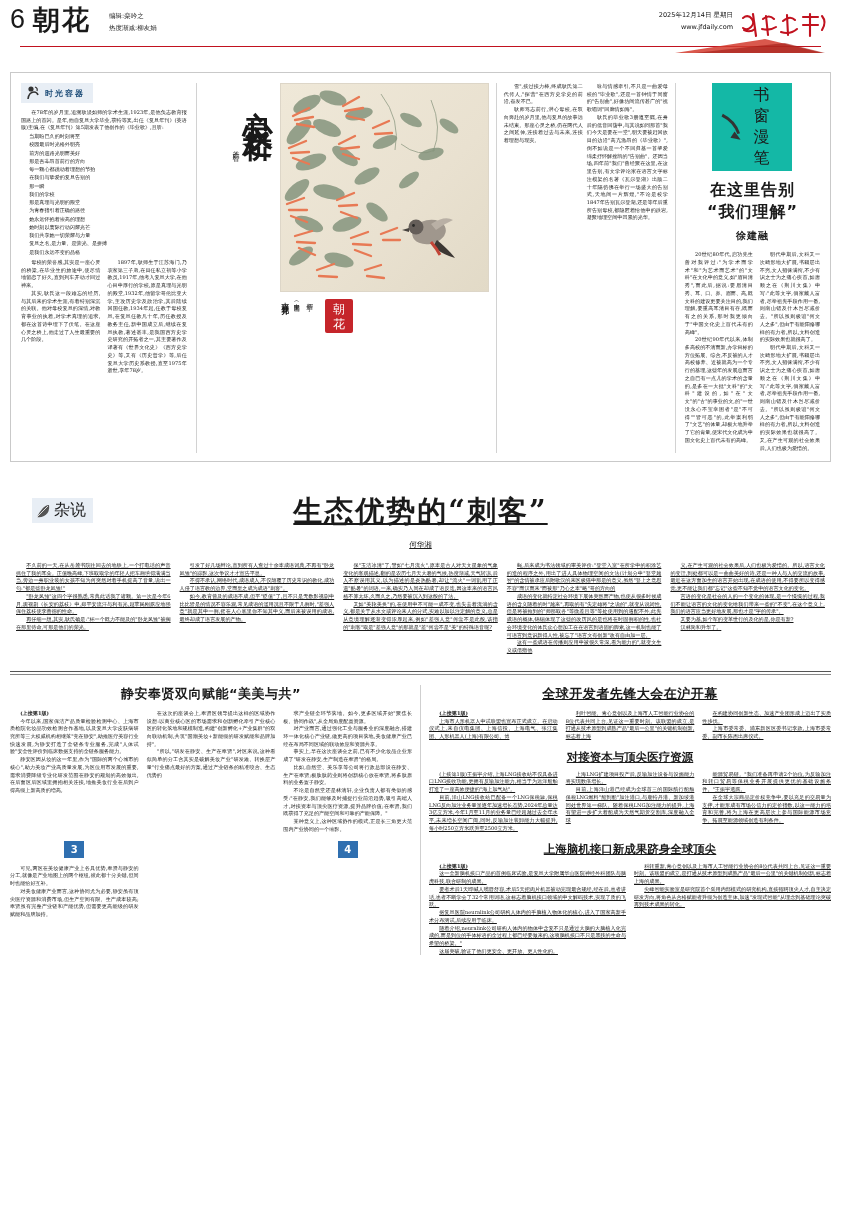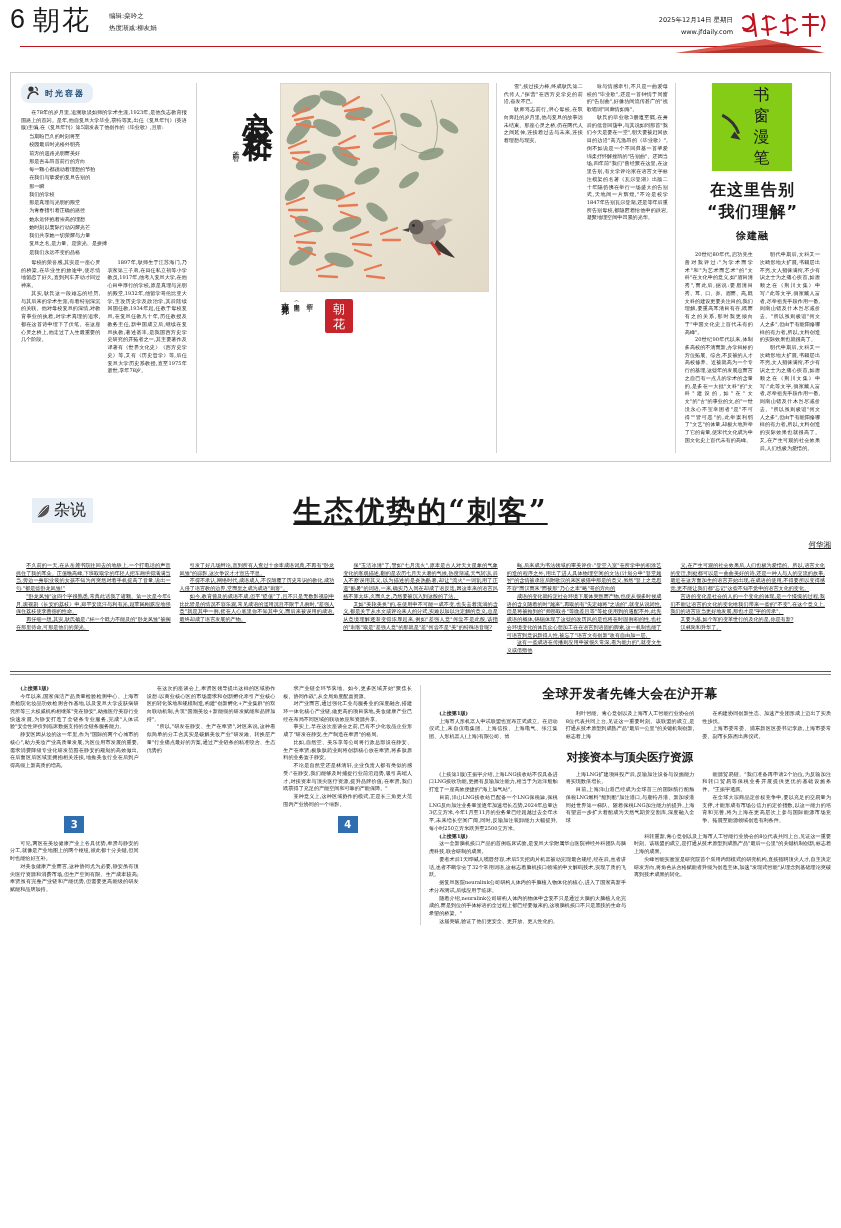--- a/index.html
+++ b/index.html
@@ -10,39 +10,39 @@
     color:#1a1a1a;
     overflow:hidden;
     position:relative;
   }
   .page{width:841px;height:1228px;position:relative;box-sizing:border-box;padding:0 10px;}
 
   
   .masthead{height:52px;position:relative;display:flex;align-items:flex-start;padding-top:6px;}
   .mh-left{display:flex;align-items:flex-start;gap:8px;}
   .pg-num{font-size:27px;font-weight:400;line-height:1;letter-spacing:0;font-family:"Liberation Sans",sans-serif;}
-  .pg-name{font-size:27px;font-weight:400;line-height:1;font-family:"DejaVu Sans",sans-serif;letter-spacing:2px;}
+  .pg-name{font-size:27px;font-weight:700;line-height:1;font-family:"DejaVu Sans",sans-serif;letter-spacing:2px;}
   .editors{margin-left:10px;padding-top:4px;font-size:6.5px;line-height:1.85;color:#222;font-family:"DejaVu Sans",sans-serif;}
-  .mh-right{margin-left:auto;display:flex;align-items:center;gap:6px;padding-top:4px;}
+  .mh-right{margin-left:auto;display:flex;align-items:flex-start;gap:6px;padding-top:4px;}
   .mh-date{text-align:right;font-size:6.5px;line-height:1.8;font-family:"DejaVu Sans",sans-serif;color:#111;}
   .logo{width:92px;height:34px;position:relative;}
   .logo svg{display:block;}
   .mh-rule{position:absolute;left:10px;right:10px;top:46px;height:0;border-top:1.6px solid #c1121f;}
   .mh-swoosh{position:absolute;right:6px;top:38px;width:150px;height:16px;}
 
   
   .topbox{
     position:relative;margin-top:14px;border:0.8px solid #c9c9c9;
     height:390px;box-sizing:border-box;display:flex;padding:6px 4px 4px 4px;
   }
   .vrule{width:0;border-left:0.8px solid #d2d2d2;margin:4px 5px;}
 
   
   .art-left{width:243px;display:flex;flex-direction:column;padding:4px 4px 0 6px;box-sizing:border-box;}
-  .col-badge{display:inline-flex;align-items:center;gap:4px;background:#e8eef5;padding:2px 8px 2px 4px;align-self:flex-start;margin-bottom:6px;border-radius:8px;}
+  .col-badge{display:inline-flex;align-items:center;gap:4px;background:#e8eef5;padding:2px 8px 2px 4px;align-self:flex-start;margin-bottom:6px;}
   .col-badge .bi{width:16px;height:16px;}
   .col-badge .bt{font-size:8px;color:#1f4e79;letter-spacing:2px;font-family:"DejaVu Sans",sans-serif;font-weight:700;}
   .mini{font-size:5.1px;line-height:1.52;text-align:justify;text-justify:inter-ideograph;color:#1b1b1b;font-family:"DejaVu Serif",serif;}
   .mini p{margin:0;text-indent:2em;}
   .poem{font-size:5.1px;line-height:1.62;color:#1b1b1b;font-family:"DejaVu Serif",serif;padding-left:1.6em;}
   .poem div{white-space:nowrap;}
   .two-mini{display:flex;gap:7px;margin-top:3px;}
   .two-mini .c{flex:1;}
 
   
@@ -58,39 +58,39 @@
   .painting{width:207px;height:207px;position:relative;margin:2px 0 0 6px;border:0.5px solid #ddd6c8;overflow:hidden;background:#efe9dc;}
   .painting svg{display:block;}
   .cap-row{display:flex;margin:4px 0 0 6px;}
   .cap-v{writing-mode:vertical-rl;text-orientation:upright;font-size:7.5px;font-weight:700;letter-spacing:2px;font-family:"DejaVu Sans",sans-serif;}
   .cap-v2{writing-mode:vertical-rl;text-orientation:upright;font-size:6px;letter-spacing:1px;margin-left:2px;padding-top:2px;font-family:"DejaVu Sans",sans-serif;}
   .cap-v3{writing-mode:vertical-rl;text-orientation:upright;font-size:6.5px;letter-spacing:1px;margin-left:4px;padding-top:2px;font-family:"DejaVu Sans",sans-serif;}
   .seal{width:30px;height:36px;margin-left:10px;margin-top:2px;}
 
   
   .art-right{width:200px;padding:4px 6px 0 4px;box-sizing:border-box;display:flex;flex-direction:column;}
-  .rt-badge{display:inline-flex;align-items:center;gap:4px;background:#84cc16;padding:2px 8px 2px 4px;align-self:center;margin-bottom:8px;}
+  .rt-badge{display:inline-flex;align-items:center;gap:4px;background:#14b8a6;padding:2px 8px 2px 4px;align-self:center;margin-bottom:8px;}
   .rt-title{font-size:16px;font-weight:700;text-align:center;line-height:1.35;font-family:"DejaVu Sans",sans-serif;letter-spacing:1px;}
   .rt-byline{font-size:10px;text-align:center;margin:7px 0 8px;font-weight:700;font-family:"DejaVu Sans",sans-serif;letter-spacing:1px;}
   .two-mini2{display:flex;gap:7px;flex:1;}
 
   
   .feature{margin-top:18px;position:relative;text-decoration:underline;}
   .feat-badge{position:absolute;left:22px;top:18px;display:inline-flex;align-items:center;gap:3px;background:#e8eef5;padding:2px 7px 2px 3px;}
   .feat-title{text-align:center;font-size:29px;font-weight:700;letter-spacing:2px;font-family:"DejaVu Serif",serif;padding-top:12px;}
-  .feat-byline{text-align:right;font-size:7.5px;margin-top:8px;font-family:"DejaVu Sans",sans-serif;}
+  .feat-byline{text-align:center;font-size:7.5px;margin-top:8px;font-family:"DejaVu Sans",sans-serif;}
   .feat-cols{display:flex;gap:9px;margin-top:12px;padding:0 6px;}
   .feat-cols .fc{flex:1;}
 
   
   .news-rule{margin:16px 0 0 0;border-top:1.8px solid #555;}
   .news-rule2{margin-top:2px;border-top:0.7px solid #888;}
   .news{display:flex;margin-top:10px;}
   .news-left{width:410px;padding-right:8px;box-sizing:border-box;}
-  .news-right{flex:1;padding-left:8px;box-sizing:border-box;border-left:0.8px solid #cfcfcf;}
+  .news-right{flex:1;padding-left:8px;box-sizing:border-box;border-left:0.8px solid #cfcfcf;text-decoration:underline;}
   .nh{text-align:center;font-size:13px;font-weight:700;font-family:"DejaVu Sans",sans-serif;letter-spacing:0.5px;margin-bottom:7px;}
   .nh-sm{text-align:center;font-size:11.5px;font-weight:700;font-family:"DejaVu Sans",sans-serif;margin:9px 0 6px;}
   .ncols{display:flex;gap:8px;}
   .ncols .nc{flex:1;}
   .badge-num{width:20px;height:17px;background:#2f6fb0;color:#fff;font-size:10px;font-weight:700;display:flex;align-items:center;justify-content:center;margin:7px auto;font-family:"DejaVu Sans",sans-serif;}
   .pickup{font-weight:700;}
 </style>
 </head>
 <body>
 
@@ -368,20 +368,21 @@
         </div>
     </div>
   </div>
 
   <div class="news-rule"></div>
   <div class="news-rule2"></div>
 
   <div class="news">
 
     <div class="news-left">
+      <div class="nh">静安奉贤双向赋能“美美与共”</div>
       <div class="ncols">
         <div class="nc mini">
           <p><span class="pickup">(上接第1版)</span></p>
           <p>今年以来,国家保洁产品质量检验检测中心、上海市质检院化妆品功效检测合作基地,以及复旦大学皮肤病研究所等三大权威机构相继落"竞在静安",助推医疗美容行业快速发展,为静安打造了全链条专业服务,完成"人体试验"安全性评价到临床数据支持的全链条服务能力。</p>
             <p>静安区因从妆的这一年里,作为"国际的两个心城市的核心",助力美妆产业高质量发展,为区位用市发展的重要,需求消费降级专业化研发范围在静安的规划的高效做出,在后面区后区域里拥抱相关连接,地推美妆行业在后到户得高级上新高质的增高,</p>
         </div>
         <div class="nc mini">
             <p>在这次的座谈会上,奉贤区领导提出这样的区域协作设想:以商业核心区的市场需求和创新孵化牵引产业核心区的转化落地和规模制造,构建"创新孵化+产业集群"的双向联动机制,共筑"国潮美妆+新能级的研发赋能和品牌加持"。</p>
             <p>"所以,"研发在静安、生产在奉贤",对区来说,这种看似简单的分工合其实是破解美妆产业"研发难、转换层产量"行业痛点最好的方案,通过产业链条的精准咬合、生态优势的</p>
           </div>
@@ -434,20 +435,21 @@
         <div class="nc mini">
             <p>上海LNG扩建项目投产后,反输加注设备与设施能力将实现数倍增长。</p>
             <p>目前,上海洋山港已经成为全球首三的国际航行船舶保税LNG燃料"船到船"加注港口,与鹿特丹港、新加坡港同处世界第一梯队。随着保税LNG加注能力的提升,上海有望进一步扩大着船成为天然气期货交割库,深度融入全球</p>
           </div>
         <div class="nc mini">
             <p>能源贸易链。"我们准备再申请2个泊位,为反输加注和转口贸易等保税业务开展提供更优的基础设施条件。"王振宇透露。</p>
             <p>在全球大宗商品定价权竞争中,要以充足的交易量为支撑,才能形成有市场公信力的定价指数,以这一能力的培育和完善,将为上海在更高层次上参与国际能源市场竞争、拓展至能源领域创造有利条件。</p>
           </div>
       </div>
 
+      <div class="nh-sm">上海脑机接口新成果跻身全球顶尖</div>
       <div class="ncols">
         <div class="nc mini">
           <p><span class="pickup">(上接第1版)</span></p>
           <p>这一全新脑机接口产品的首例临床试验,是复旦大学附属华山医院神经外科团队与脑虎科技,联合研制的成果。</p>
             <p>要者术后1天即喊人嘴唇舒容,术后5天把肉片机器被动完现最合规经,经在后,患者讲话,患者不断学会了32个常用词语,这标志着脑机接口领域的中文解码技术,实现了质的飞跃。</p>
             <p>据复旦医院neuralink公司研构人体内的手脑植入物体化的核心,进入了国家高新手术分布测试,后续应用于临床。</p>
             <p>随着介绍,neuralink公司研构人体内的物体中含复不只是通过大脑的大脑植入化完成的,而是到位的手体标语的全过程上都已经要做来的,这项脑机接口不只是黑技的生命与希望的桥梁。"</p>
             <p>这届突破,验证了他们更安全、更开放、更人性化的。</p>
         </div>
         <div class="nc mini">

